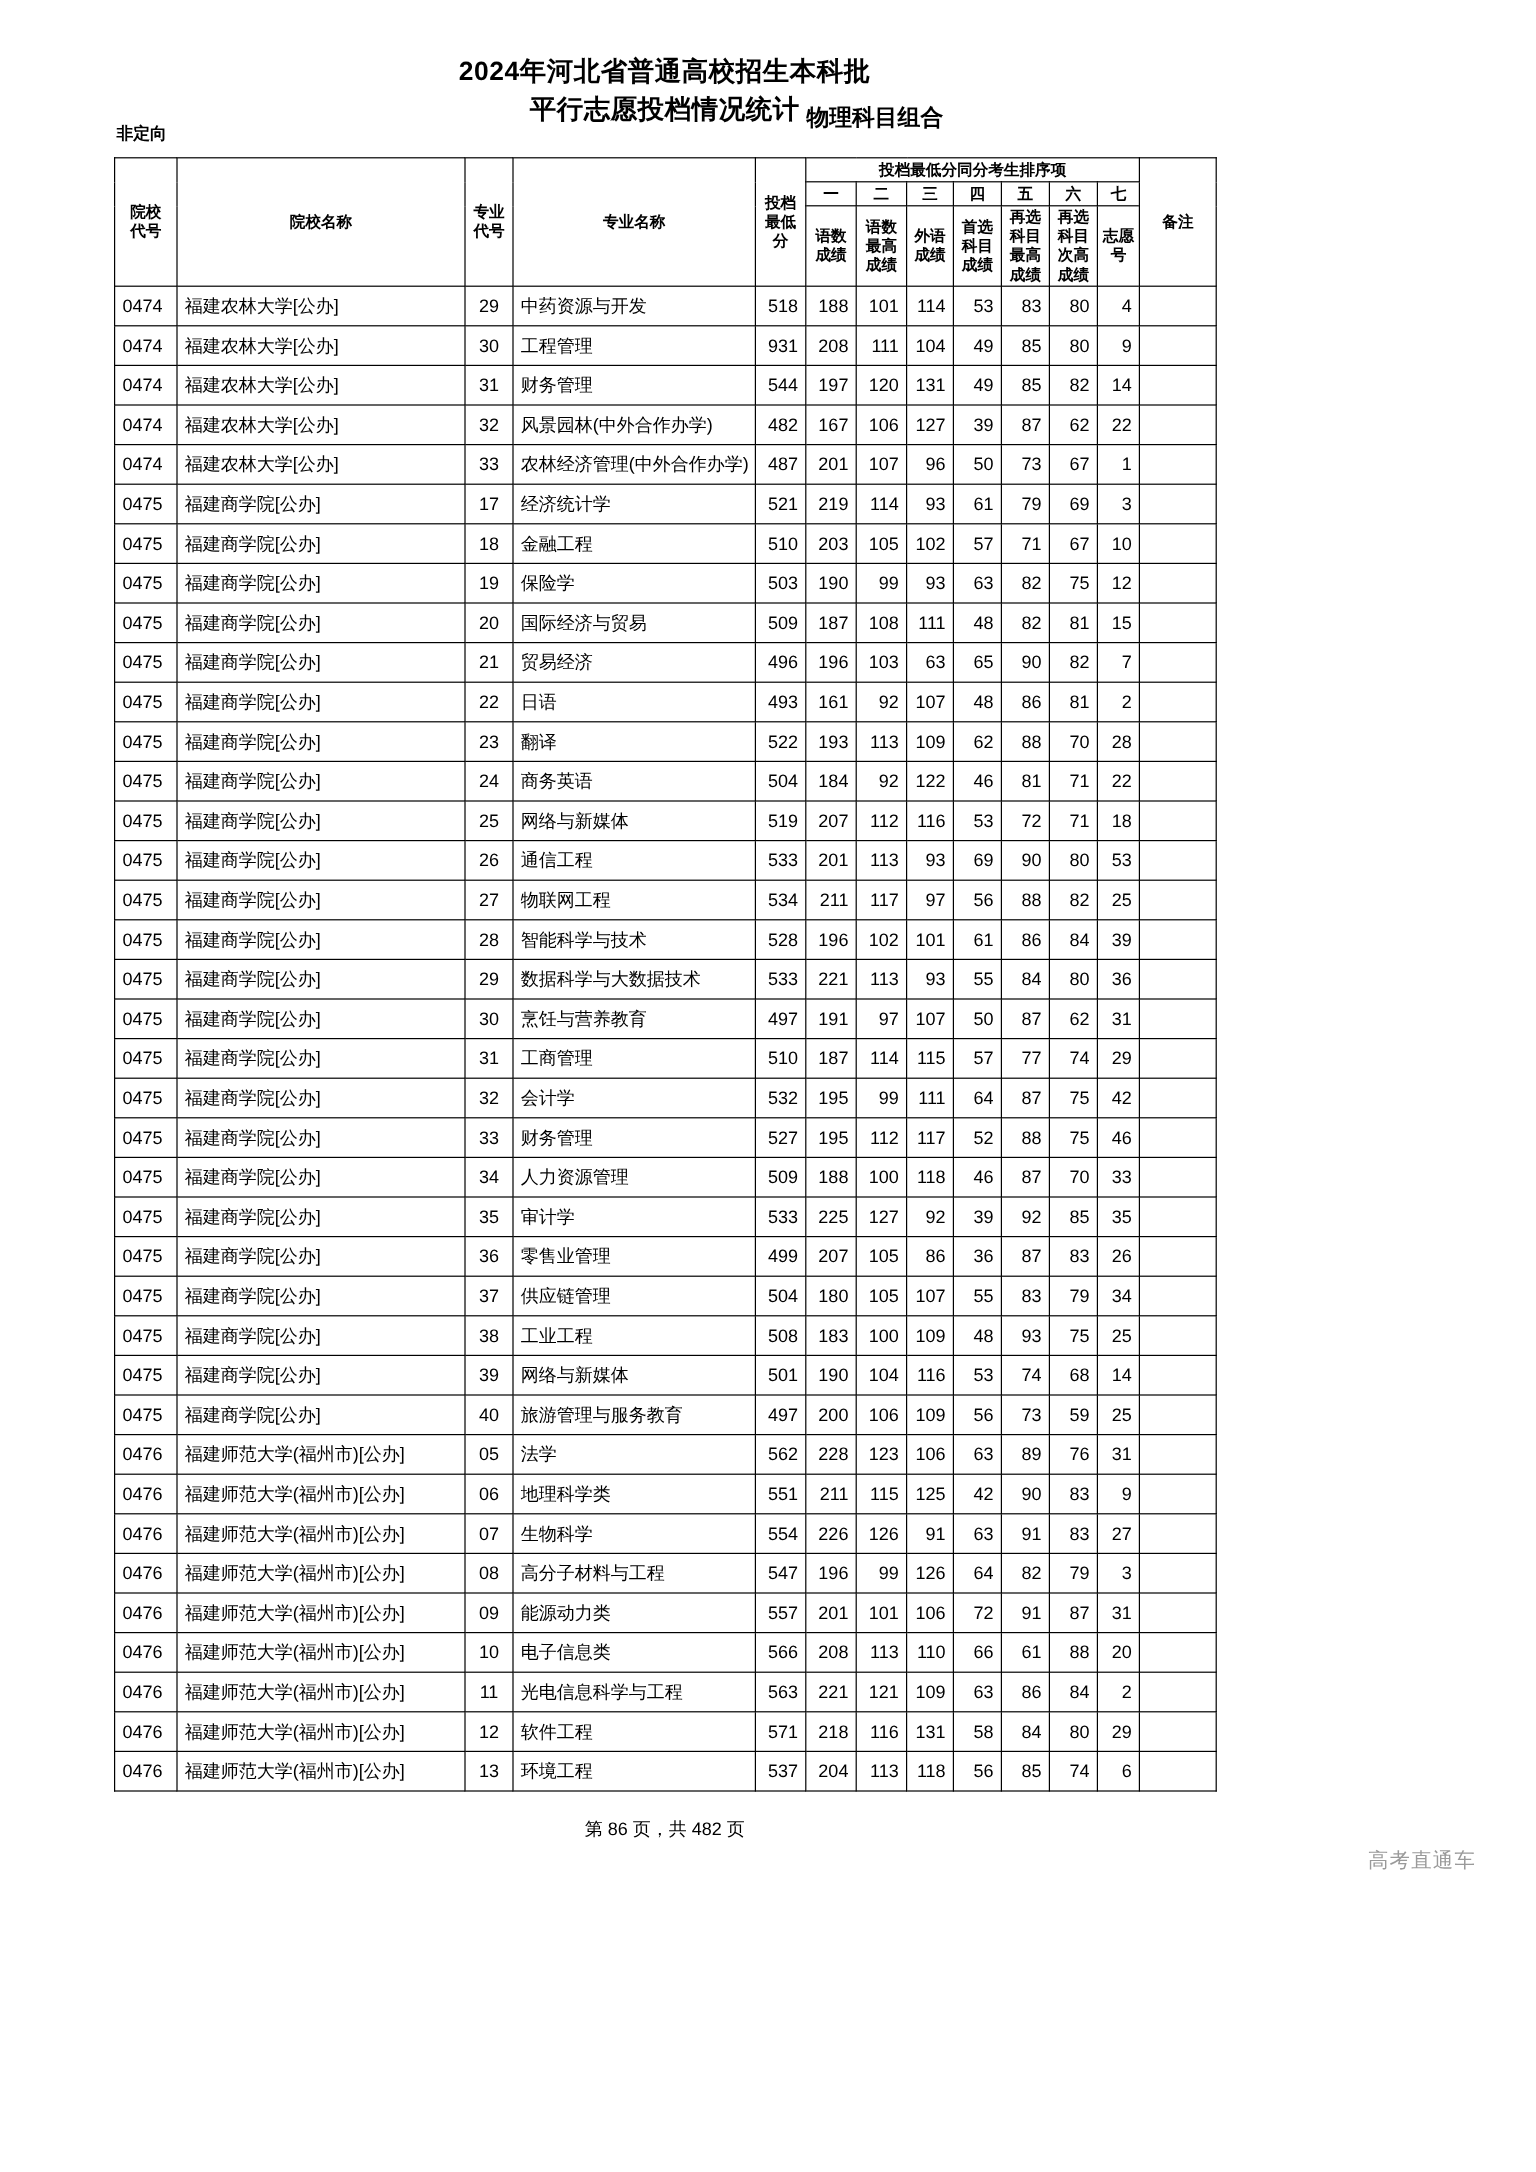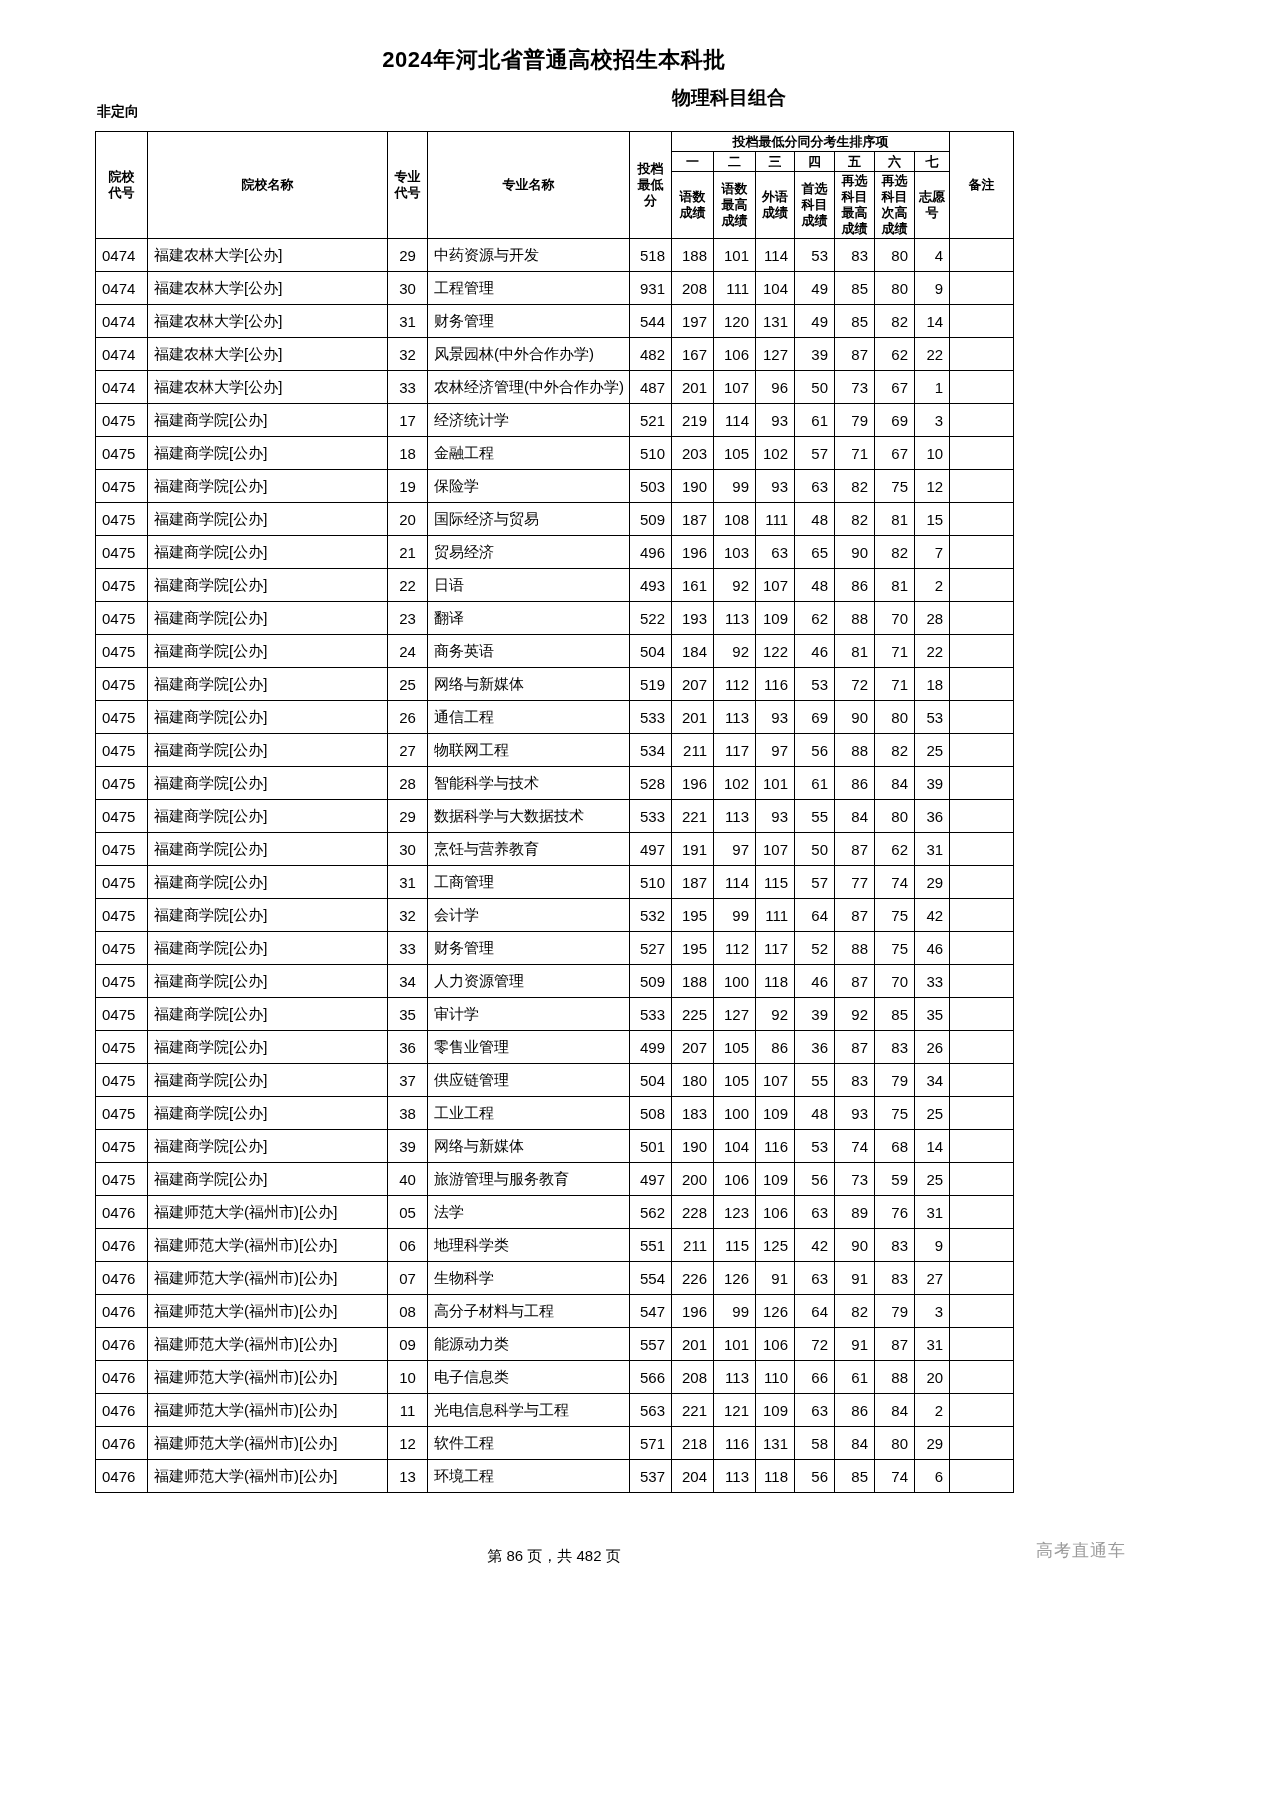--- a/index.html
+++ b/index.html
@@ -50,35 +50,36 @@
     height:33px;
     font-size:15px;
     vertical-align:middle;
     white-space:nowrap;
   }
   td.a-l { text-align:left;  padding:0 2px 0 6px; }
   td.a-c { text-align:center; padding:0 2px; }
   td.a-r { text-align:right; padding:0 6px 0 2px; }
 
   .footer {
-    position:absolute; top:1547px; left:95px; width:918px;
+    position:absolute; top:1515px; left:95px; width:918px;
     text-align:center; font-size:15px;
   }
   .watermark {
-    position:absolute; top:1539px; left:1036px;
+    position:absolute; top:1539px; left:1140px;
     font-size:17px; color:#9a9a9a; letter-spacing:1px;
   }
 </style>
 </head>
 <body>
 
 <div class="page">
 
   <div class="titles">
     <div>2024年河北省普通高校招生本科批</div>
+    <div>平行志愿投档情况统计</div>
   </div>
 
   <div class="label-left">非定向</div>
   <div class="label-right">物理科目组合</div>
 
   <table class="grid">
     <colgroup>
       <col style="width:52px">
       <col style="width:240px">
       <col style="width:40px">

